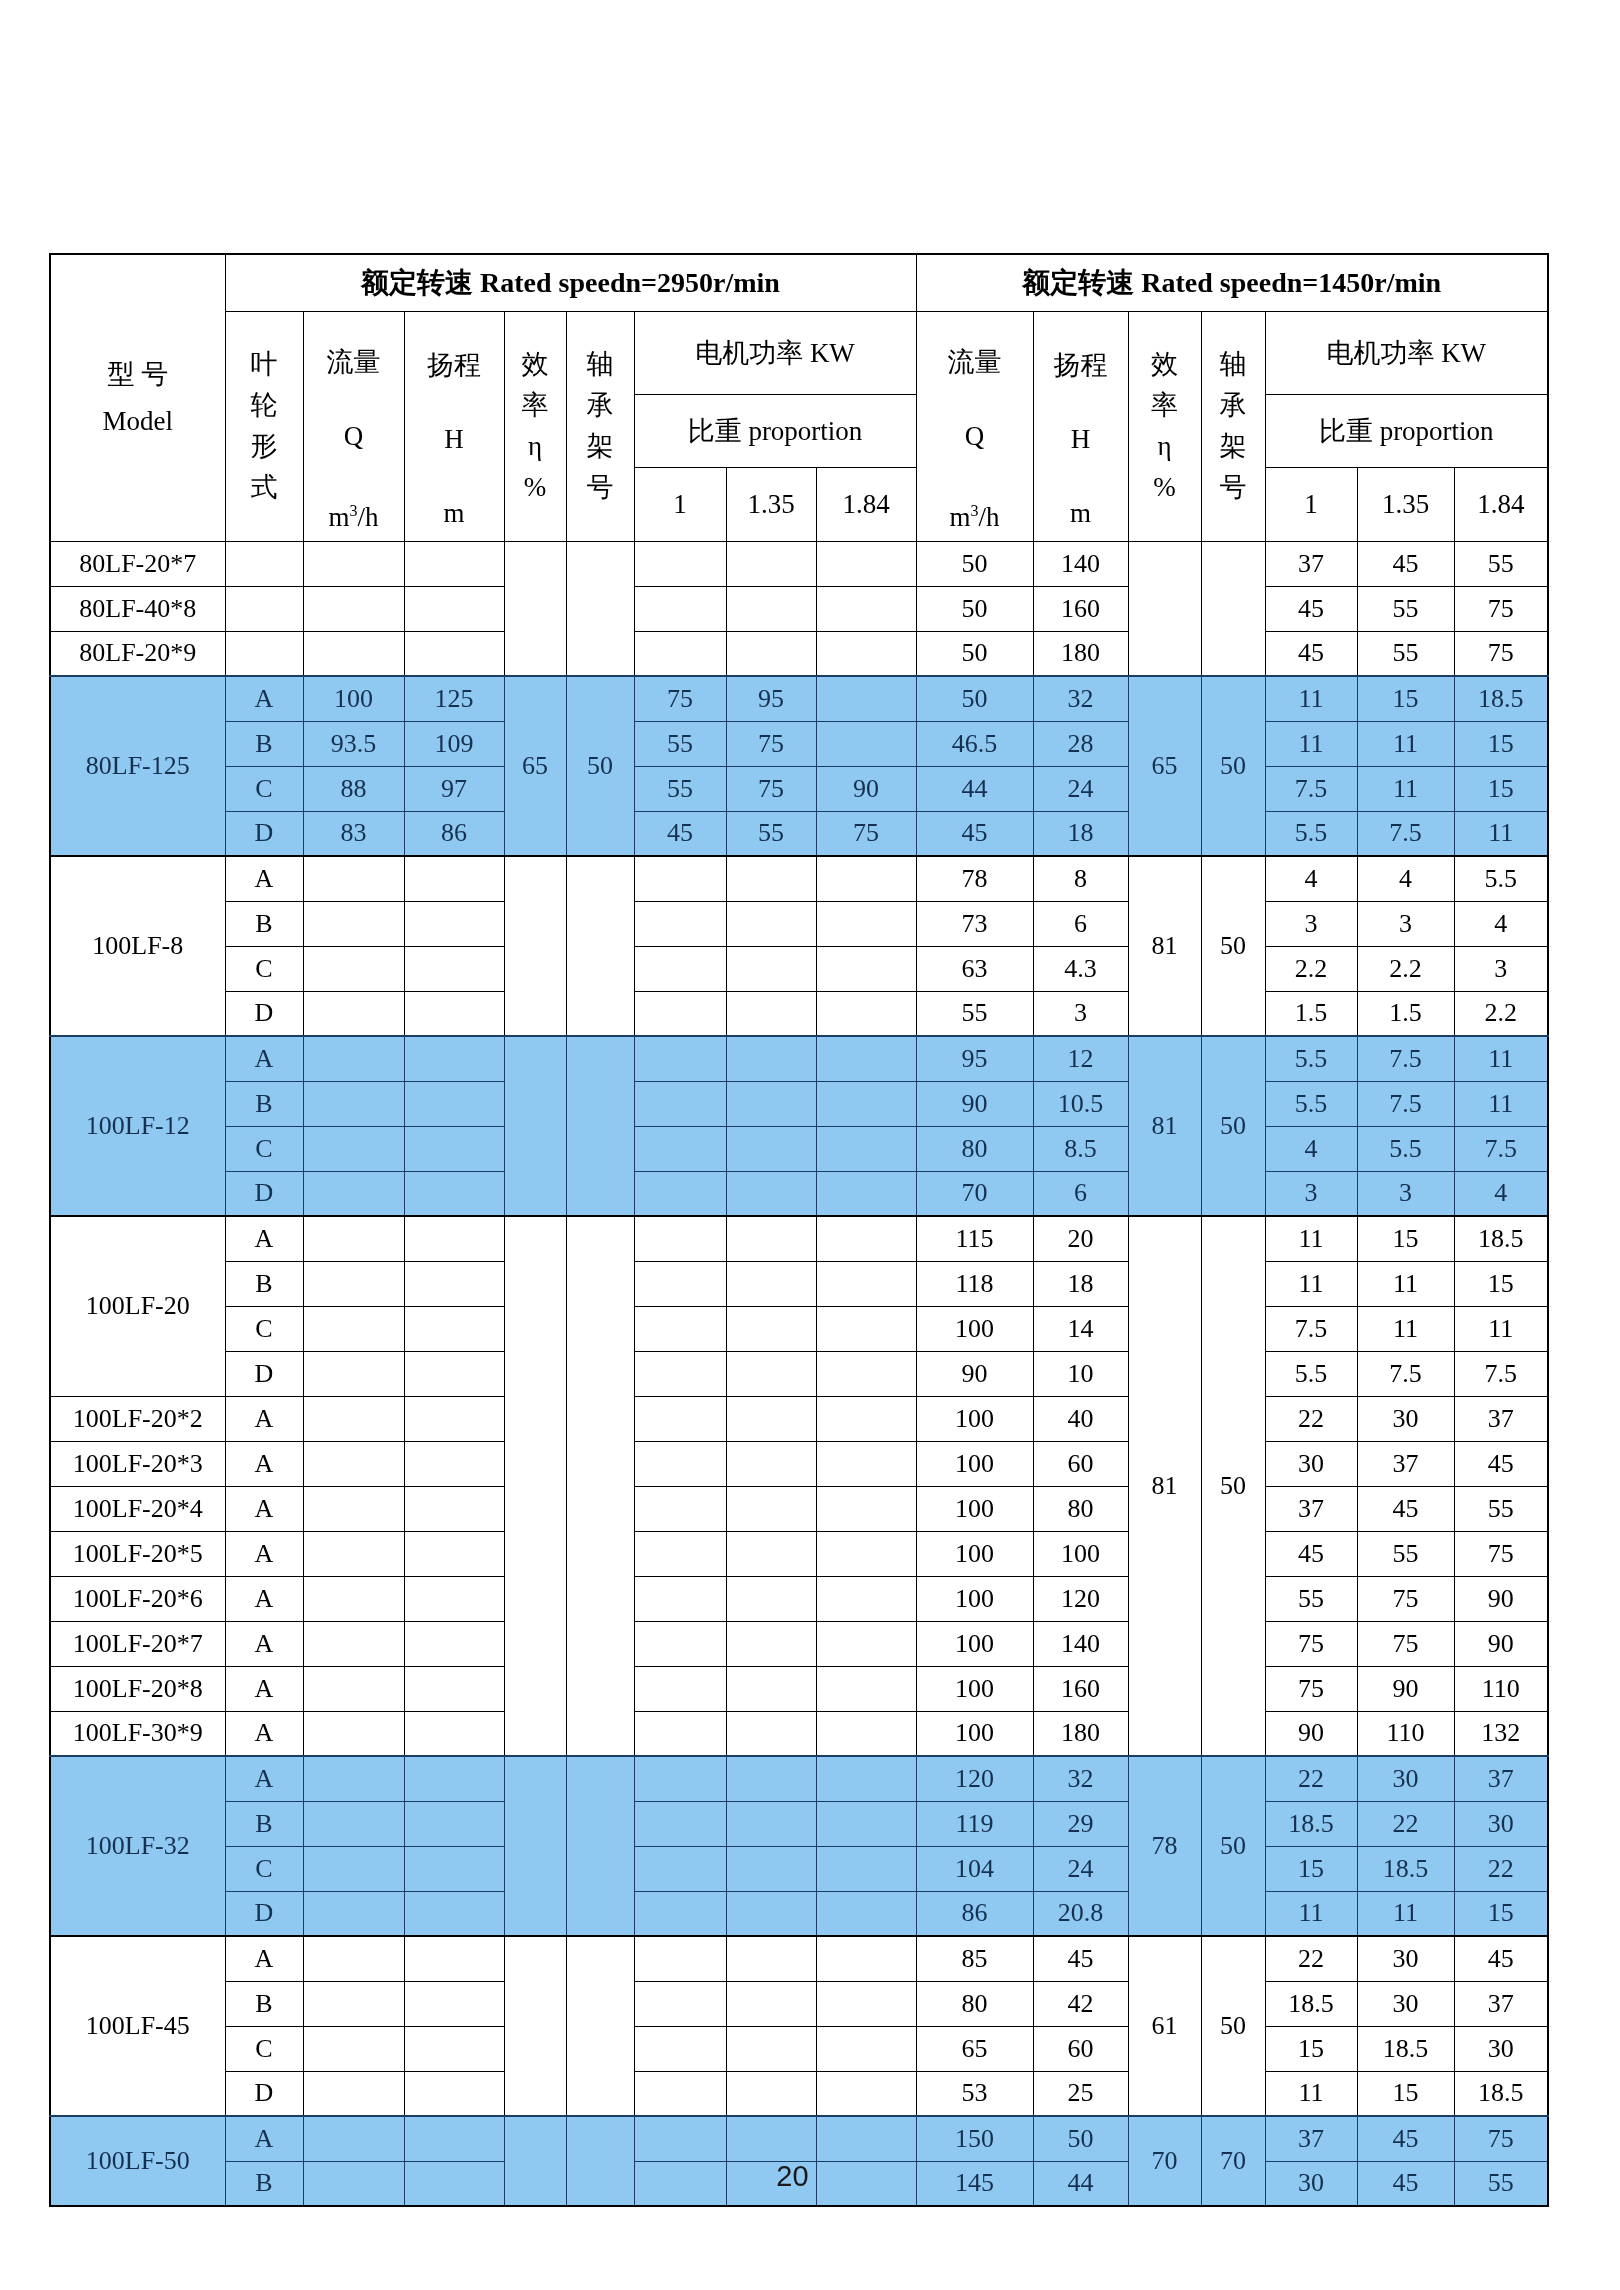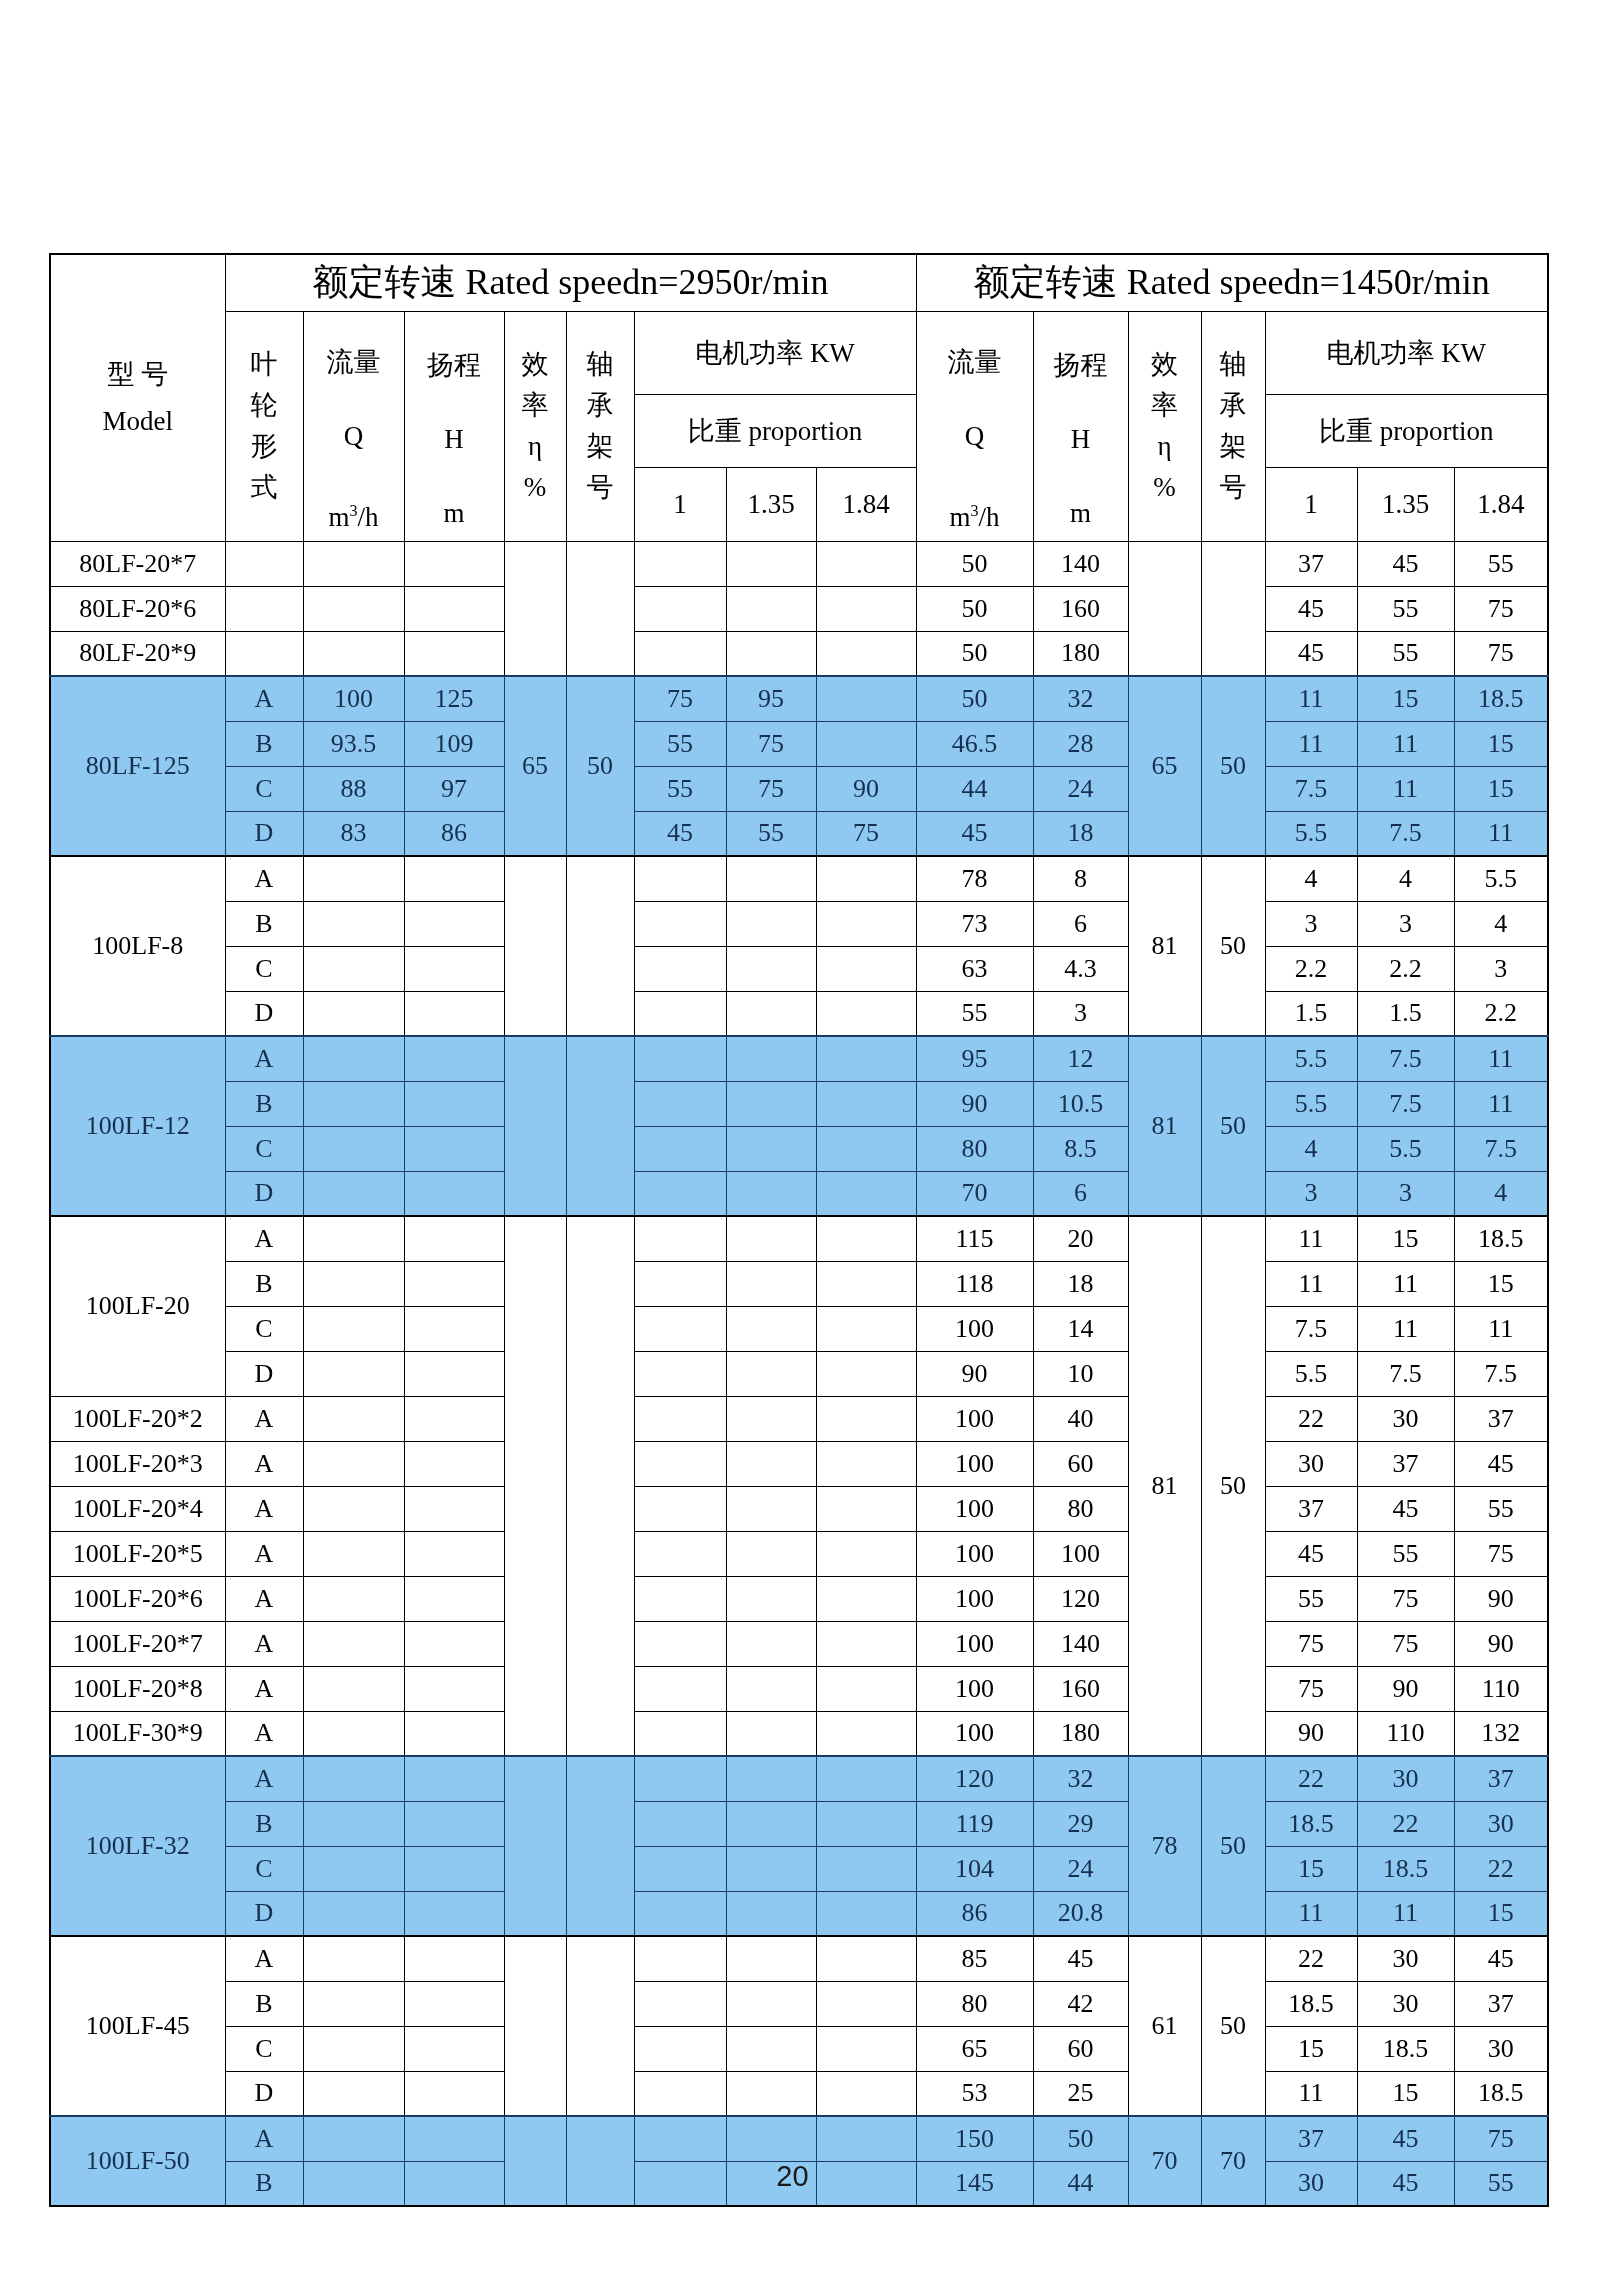--- a/index.html
+++ b/index.html
@@ -14,21 +14,21 @@
     border-collapse:collapse; table-layout:fixed;
     border:2.7px solid #000;
   }
   .pump th, .pump td {
     border:1.8px solid #000; padding:0; margin:0;
     text-align:center; vertical-align:middle;
     font-weight:normal; font-size:26px; overflow:hidden;
     background:#ffffff; color:#000;
   }
   .pump thead th { font-size:27px; }
-  .pump th.speed { font-size:36px; font-weight:normal; }
+  .pump th.speed { font-size:28px; font-weight:bold; }
   .pump th.model-h div { line-height:47px; }
   .pump th.vh span { display:block; line-height:41px; }
   .pump th.lines3 span { display:block; line-height:47px;margin-top:27px; }
   .pump th.lines3 sup { font-size:16px; }
   tr.datarow { height:45px; }
   tr.h1 { height:57px; } tr.h2 { height:61px; } tr.h3 { height:54px; } tr.h4 { height:54px; }
 
   
   .pump td.hl {
     background:#8FC8F0; border-color:#1b3c64; color:#16304F;
@@ -154,21 +154,21 @@
           <td></td>
           <td>50</td>
           <td>140</td>
           <td rowspan="3"></td>
           <td rowspan="3"></td>
           <td>37</td>
           <td>45</td>
           <td>55</td>
         </tr>
         <tr class="datarow">
-          <td rowspan="1">80LF-20*6</td>
+          <td rowspan="1">80LF-40*8</td>
           <td></td>
           <td></td>
           <td></td>
           <td></td>
           <td></td>
           <td></td>
           <td>50</td>
           <td>160</td>
           <td>45</td>
           <td>55</td>

